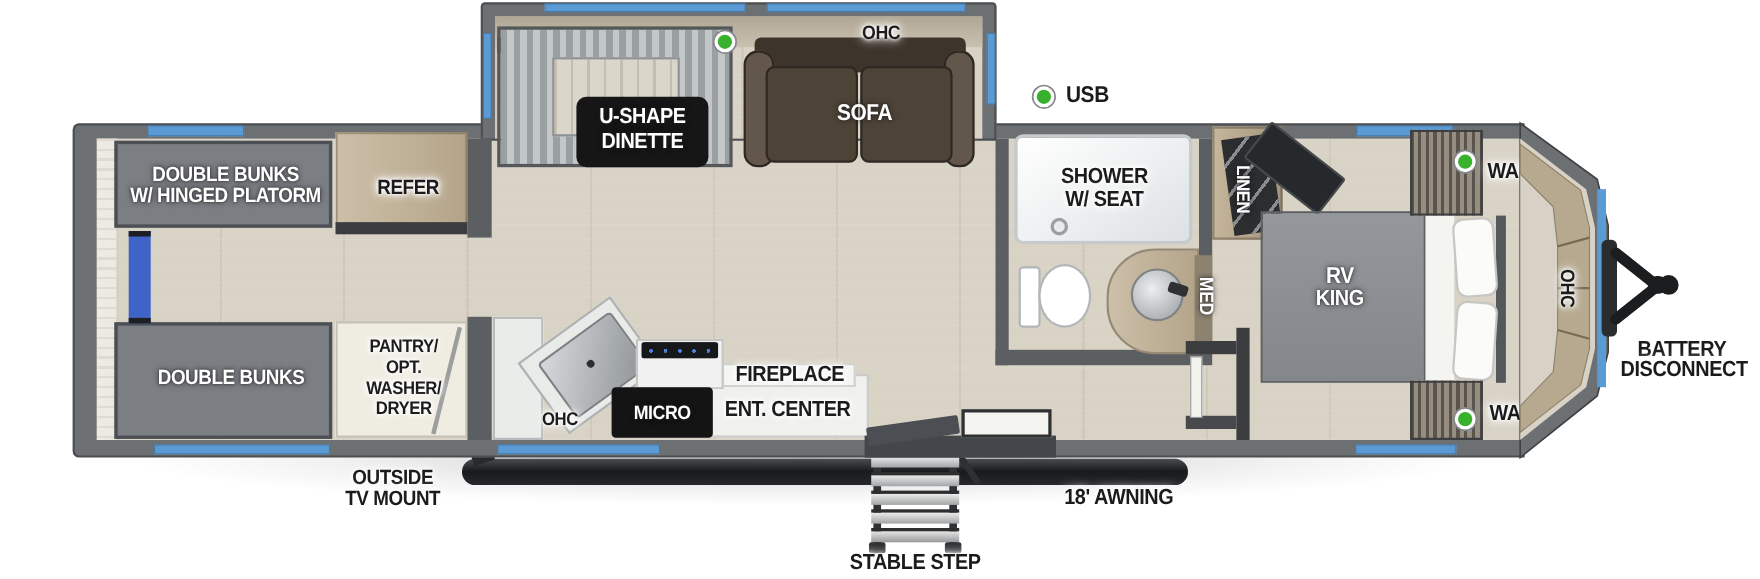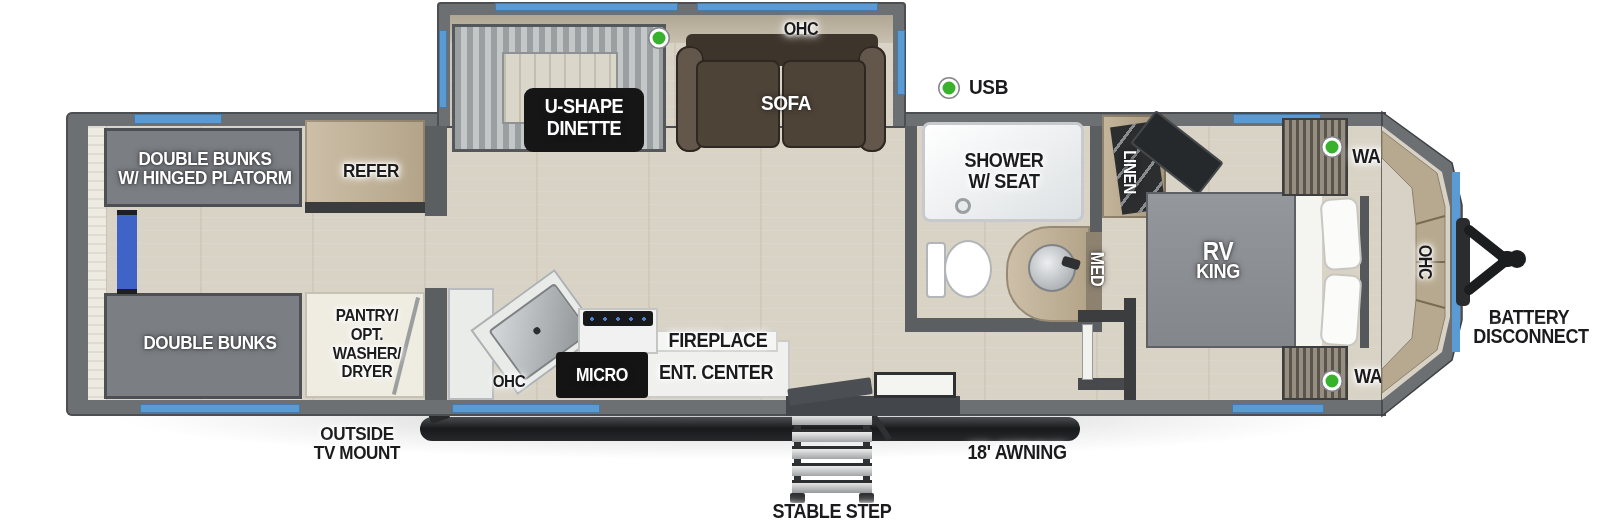--- a/index.html
+++ b/index.html
@@ -155,21 +155,21 @@
   <div class="abs" style="left:1124px;top:298px;width:12px;height:102px;background:#3b3d3f;"></div>
   <div class="abs" style="left:1078px;top:310px;width:46px;height:12px;background:#3b3d3f;"></div>
   <div class="abs" style="left:1078px;top:378px;width:46px;height:12px;background:#47494c;"></div>
   <div class="abs" style="left:1082px;top:324px;width:9px;height:54px;background:#f2f2ef;border:1px solid #97999b;"></div>
 
   <div class="abs" style="left:1146px;top:192px;width:150px;height:156px;background:linear-gradient(180deg,#94979b,#83868a);border:2px solid #5e6164;box-sizing:border-box;"></div>
   <div class="abs" style="left:1296px;top:192px;width:26px;height:156px;background:#f4f4f1;border-top:2px solid #5e6164;border-bottom:2px solid #5e6164;box-sizing:border-box;"></div>
   <div class="abs" style="left:1360px;top:196px;width:9px;height:152px;background:#55585a;"></div>
   <div class="abs" style="left:1322px;top:198px;width:38px;height:72px;background:#fbfbf9;border:2px solid #c6c6c2;border-radius:10px;box-sizing:border-box;transform:rotate(-4deg);"></div>
   <div class="abs" style="left:1322px;top:274px;width:38px;height:72px;background:#fbfbf9;border:2px solid #c6c6c2;border-radius:10px;box-sizing:border-box;transform:rotate(4deg);"></div>
-  <div class="lbl light cl" style="left:1218px;top:252px;font-size:24px;">RV</div>
+  <div class="lbl light cl" style="left:1218px;top:252px;font-size:20px;">RV</div>
   <div class="lbl light cl" style="left:1218px;top:272px;font-size:19px;">KING</div>
 
   <div class="abs stripewood" style="left:1282px;top:118px;width:66px;height:78px;"></div>
   <div class="abs stripewood" style="left:1282px;top:346px;width:66px;height:54px;"></div>
   <div class="dot" style="left:1332px;top:147px;"></div>
   <div class="dot" style="left:1332px;top:381px;"></div>
   <div class="lbl dark cl" style="left:1379px;top:157px;font-size:19px;">WARD</div>
   <div class="lbl dark cl" style="left:1381px;top:377px;font-size:19px;">WARD</div>
 
   <svg class="abs" style="left:1370px;top:90px;" width="230" height="346" viewBox="1370 90 230 346">

